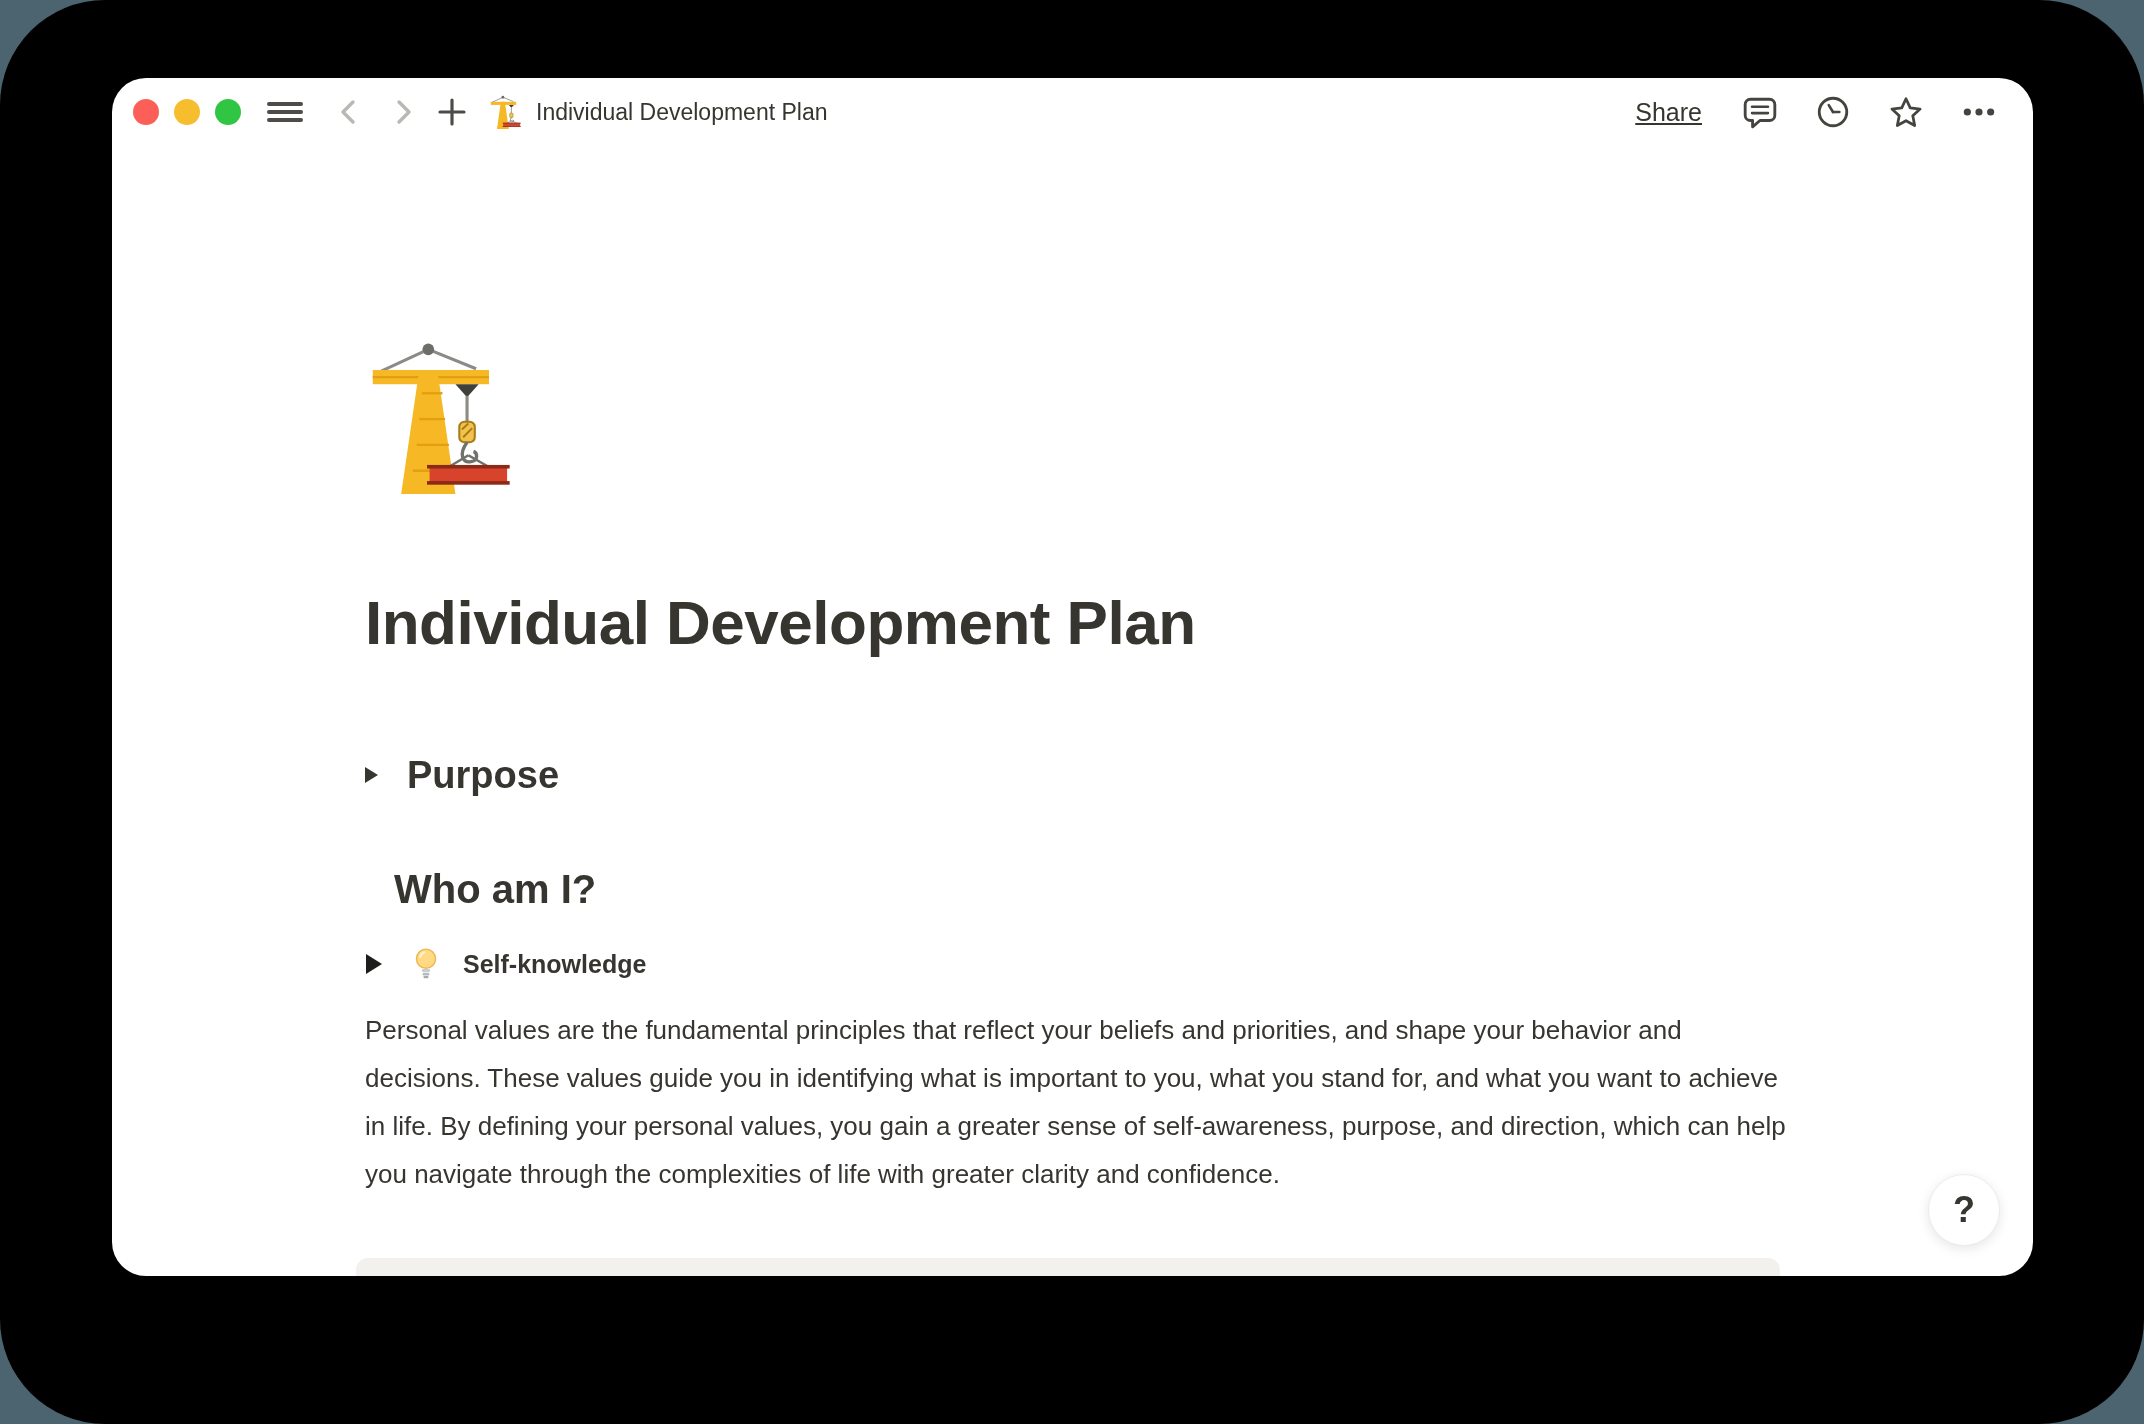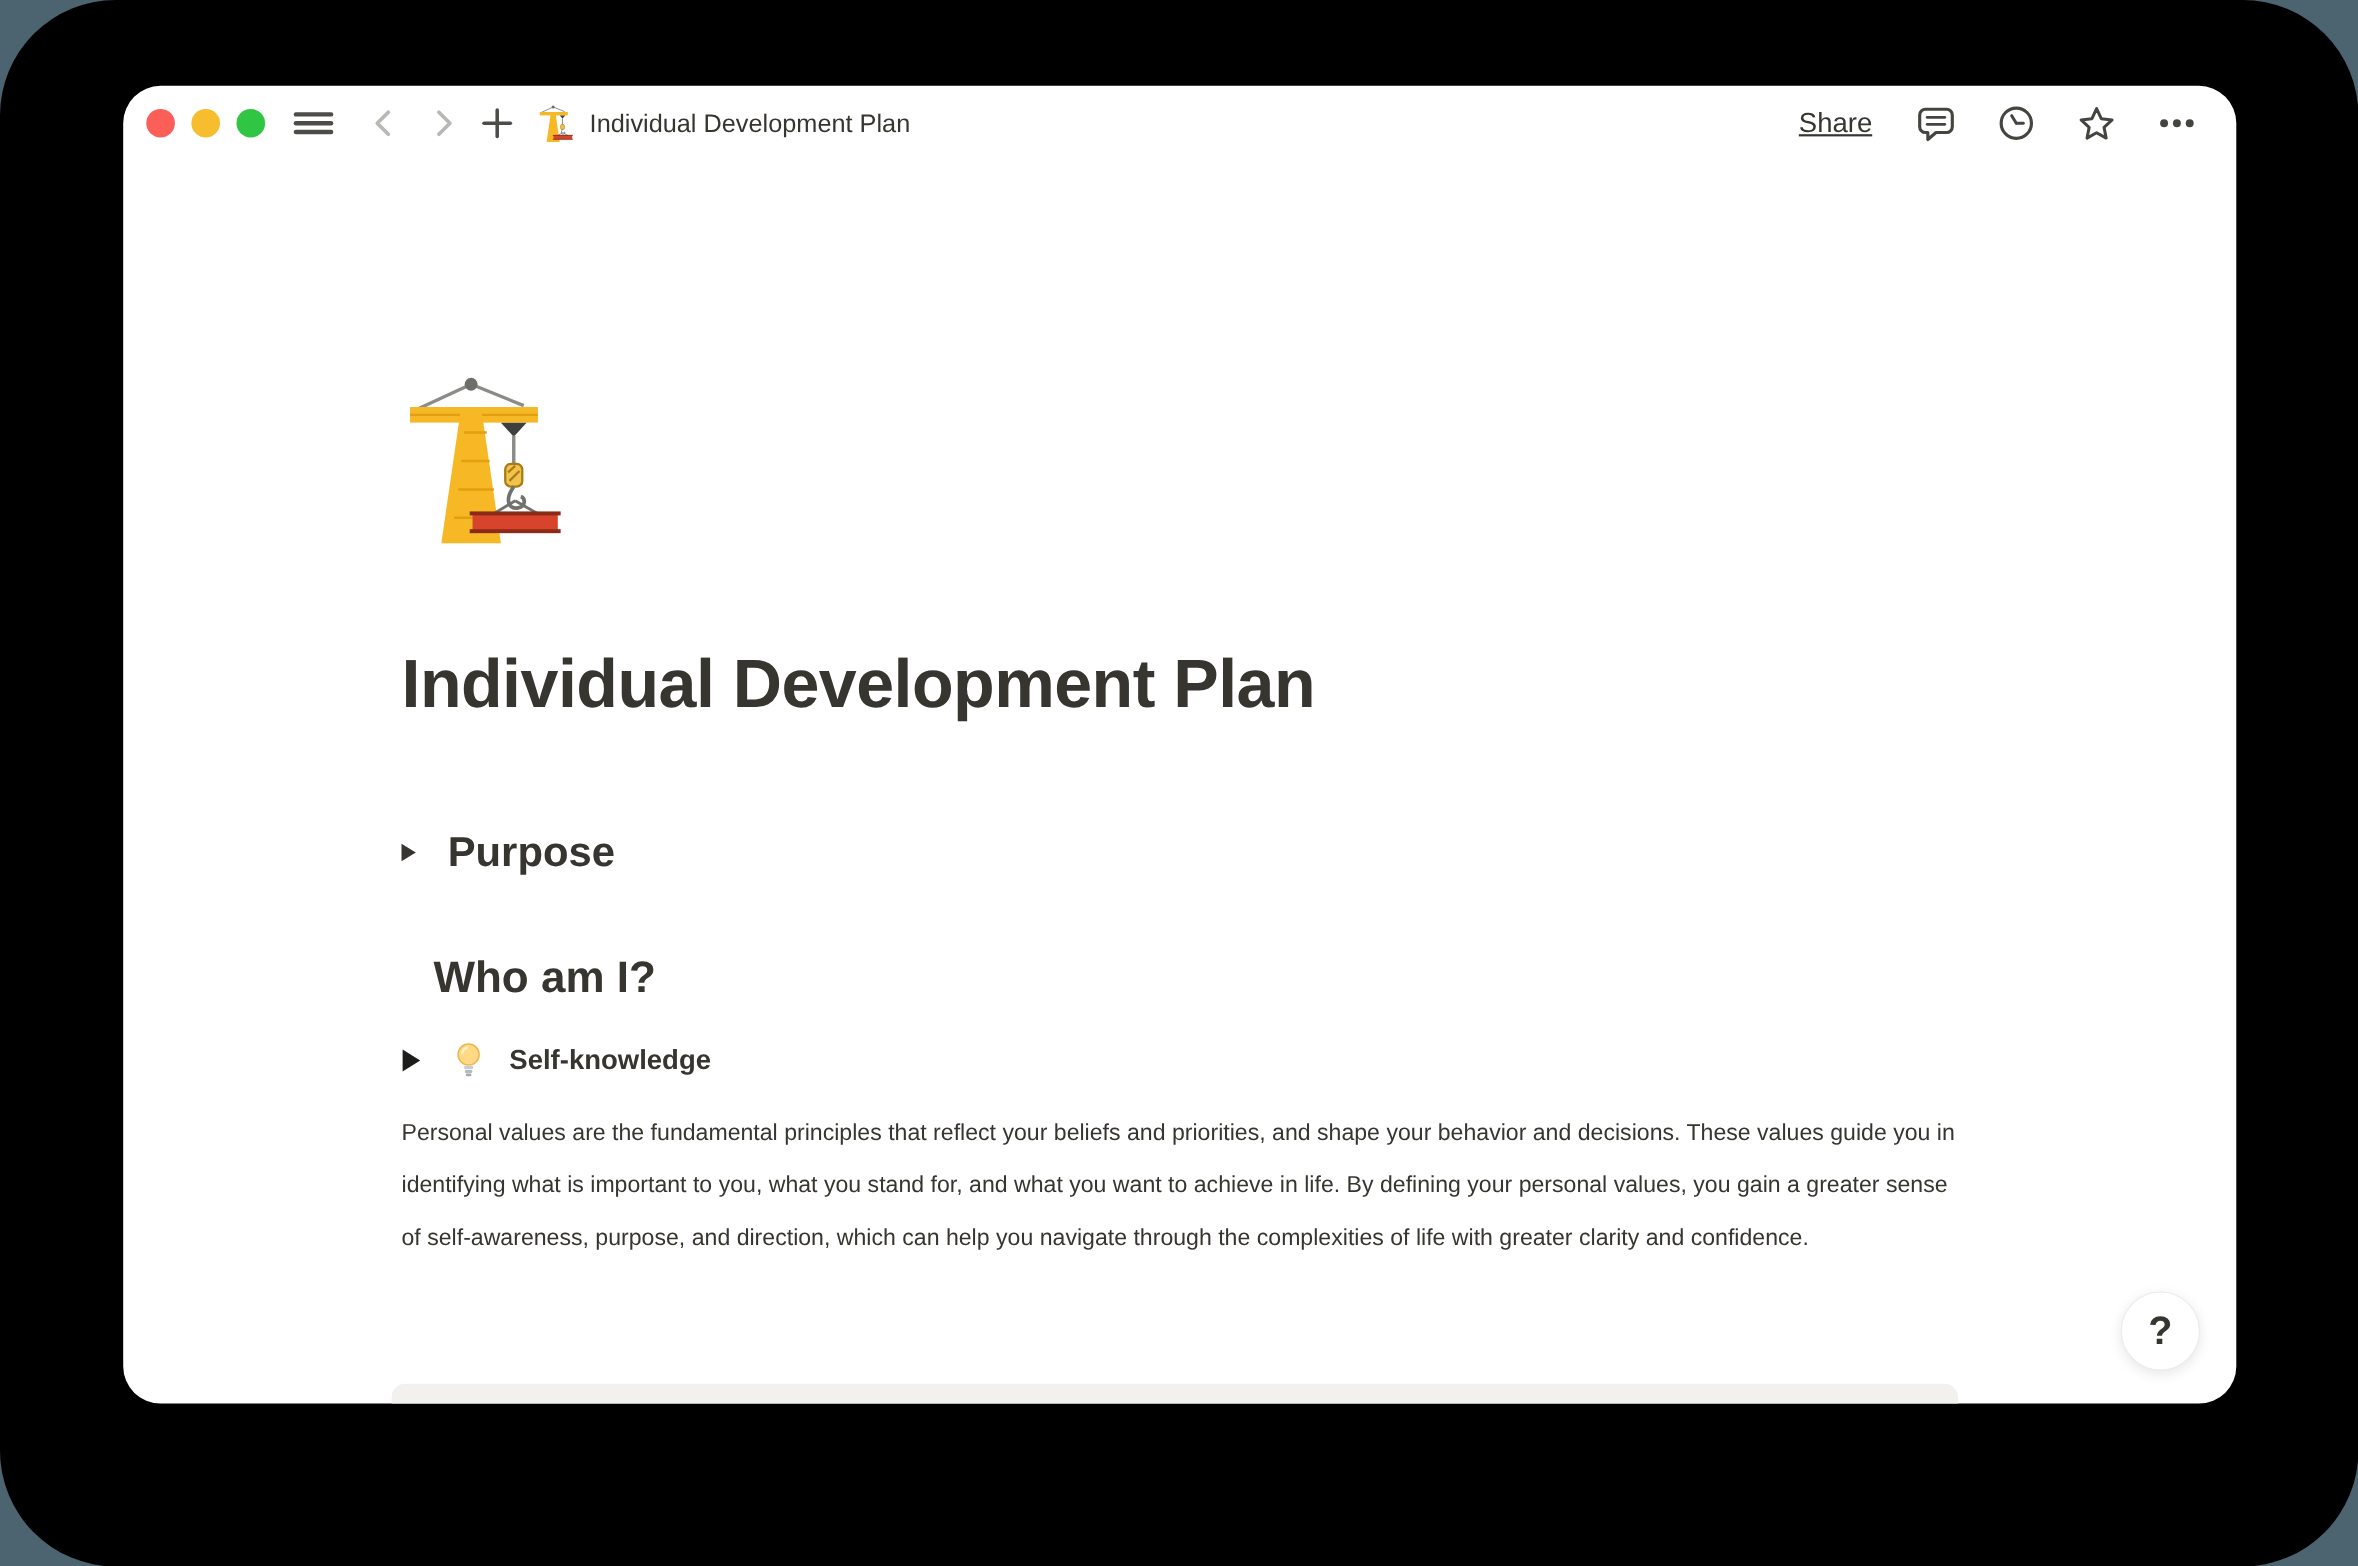--- a/index.html
+++ b/index.html
@@ -51,21 +51,21 @@
 
   .h-who { position:absolute; left:0; top:786px; font-size:40px; font-weight:700; line-height:50px;margin-left:29px; }
 
   .toggle-selfk { left:0; top:864px; height:44px; }
   .tri-big { width:0; height:0; border-left:16px solid #1d1d1b;
              border-top:10px solid transparent; border-bottom:10px solid transparent; margin-left:1px; }
   .bulb { margin-left:31px; width:26px; height:34px; }
   .selfk-label { margin-left:24px; font-size:25px; font-weight:700; }
 
   .para { position:absolute; left:0; top:928px; width:1425px;
-          font-size:21px; line-height:48px; color:#37352f; }
+          font-size:26px; line-height:48px; color:#37352f; }
 
   .bottom-block { position:absolute; left:244px; top:1180px; width:1424px; height:60px;
                   background:#f2f1ee; border-radius:12px 12px 0 0; }
 
   .help-btn { position:absolute; right:33px; bottom:30px; width:72px; height:72px;
               border-radius:50%; background:#fff; border:1px solid #ebebe9;
               box-shadow:0 3px 12px rgba(0,0,0,.10);
               display:flex; align-items:center; justify-content:center;
               font-size:36px; font-weight:700; color:#37352f; cursor:pointer; }
 

